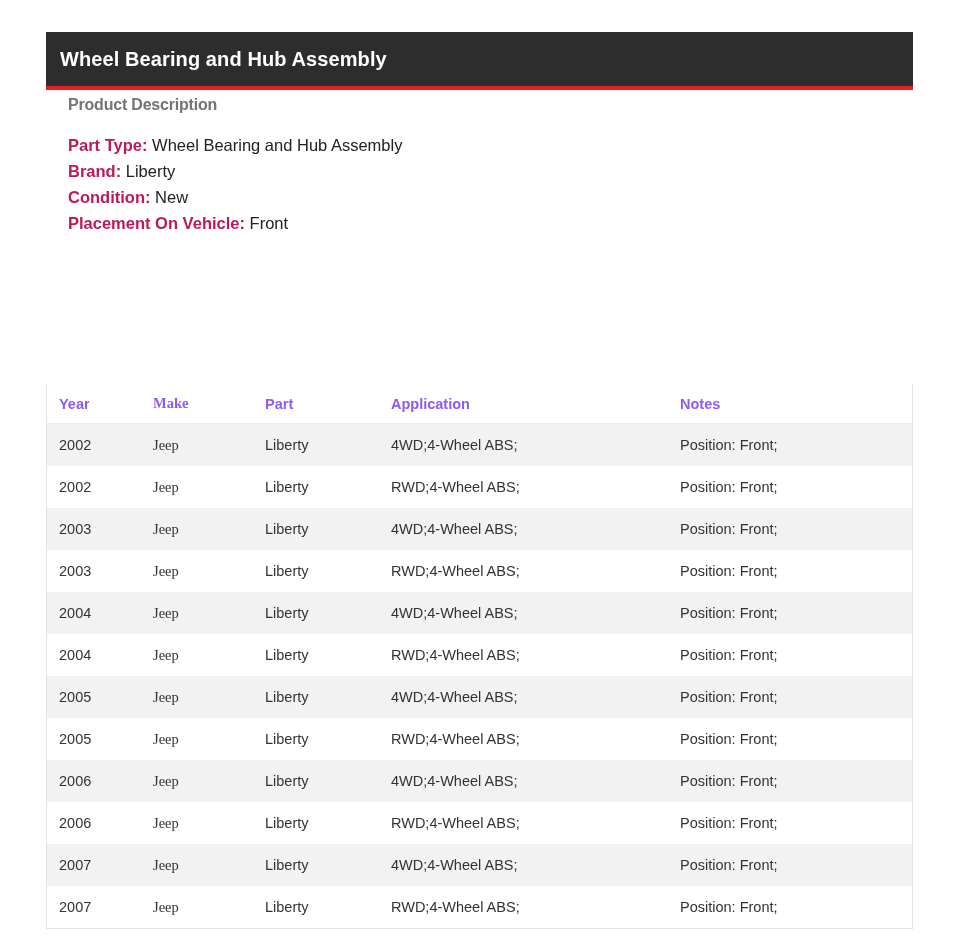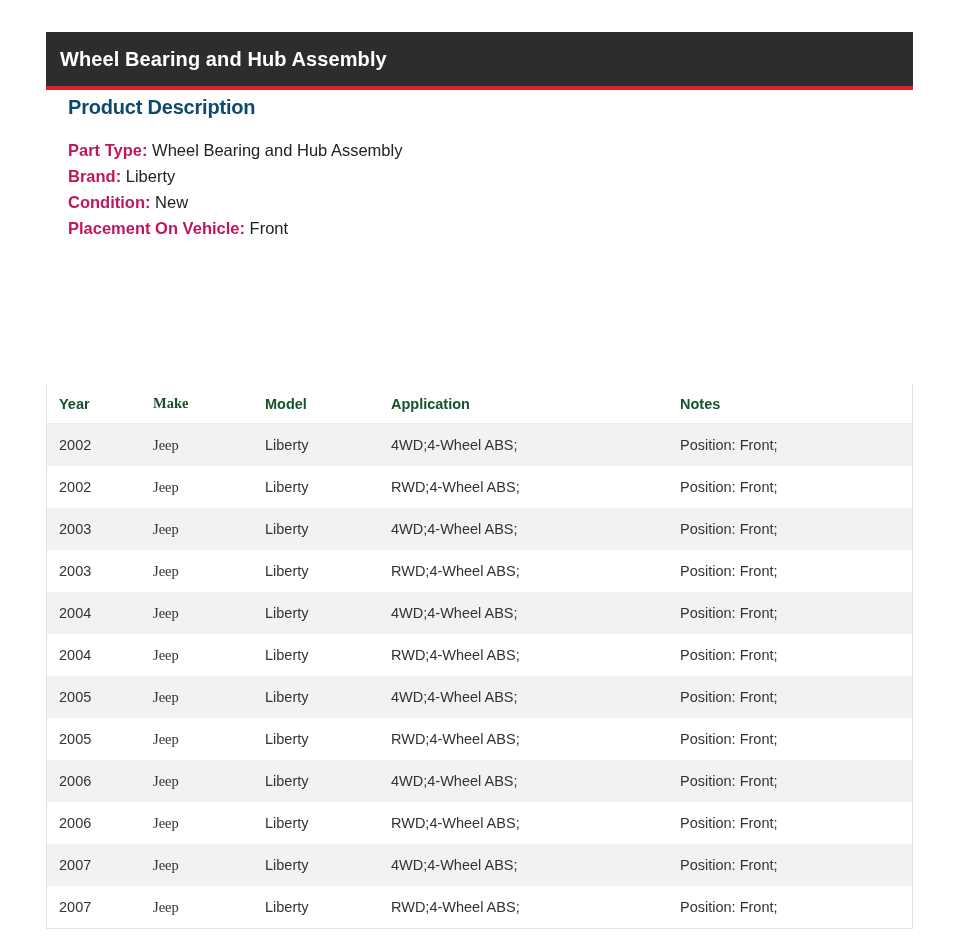--- a/index.html
+++ b/index.html
@@ -45,23 +45,23 @@
 
   
   .product-desc {
     position: absolute;
     left: 68px;
     top: 96px;
     width: 460px;
   }
   .product-desc h2 {
     margin: 0 0 18px 0;
-    font-size: 20px;
-    font-weight: bold;
-    color: #0c4a6e;
+    font-size: 16px;
+    font-weight: bold;
+    color: #737373;
     letter-spacing: -0.2px;
   }
   .spec-list {
     font-size: 16.5px;
     line-height: 26px;
     color: #222222;
   }
   .spec-line { display: block; }
   .spec-label {
     font-weight: bold;
@@ -109,21 +109,21 @@
   table.compat-table {
     width: 100%;
     border-collapse: collapse;
     font-size: 14.5px;
     table-layout: fixed;
   }
   table.compat-table th {
     text-align: left;
     font-weight: bold;
     font-size: 14.5px;
-    color: #14532d;
+    color: #8b5cf6;
     padding: 11px 0 11px 0;
     background: #ffffff;
     border-bottom: 1px solid #eeeeee;
   }
   table.compat-table td {
     text-align: left;
     color: #333333;
     padding: 12.5px 0 12.5px 0;
     vertical-align: middle;
   }
@@ -157,21 +157,21 @@
     </div>
   </div>
 
 
   <div class="compat-table-wrap">
     <table class="compat-table">
       <thead>
         <tr>
           <th class="col-year">Year</th>
           <th class="col-make">Make</th>
-          <th class="col-model">Model</th>
+          <th class="col-model">Part</th>
           <th class="col-app">Application</th>
           <th class="col-notes">Notes</th>
         </tr>
       </thead>
       <tbody id="compat-tbody">
           <tr>
             <td class="col-year">2002</td>
             <td class="col-make">Jeep</td>
             <td class="col-model">Liberty</td>
             <td class="col-app">4WD;4-Wheel ABS;</td>

